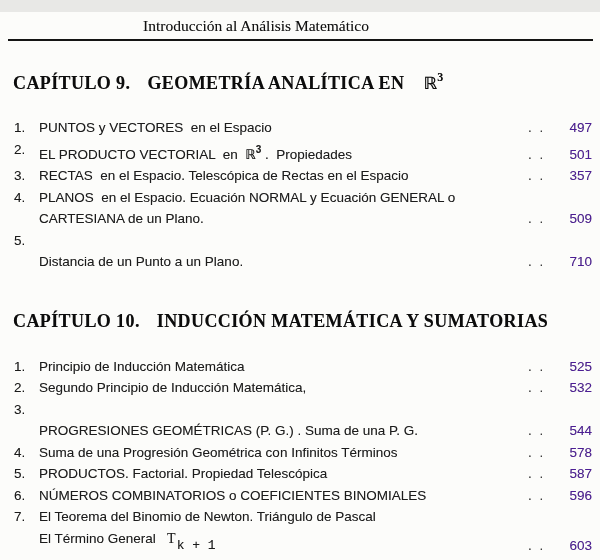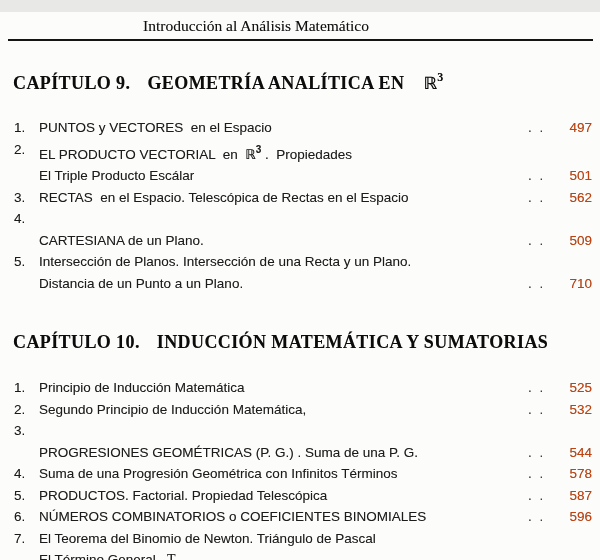--- a/index.html
+++ b/index.html
@@ -68,21 +68,21 @@
   }
   .num { color:#1a1a1a; }
   .txt { white-space:pre-wrap; }
   .pgcol {
     display:flex;
     justify-content:space-between;
     align-self:end;
     line-height:21.5px;
   }
   .dots { color:#3d3d3d; letter-spacing:2px; }
-  .pg { color:#c2410c; }
+  .pg { color:#4c1d95; }
   
   .tsym { font-family:"Liberation Serif", serif; font-size:14px; }
   .tsub {
     font-size:13px;
     vertical-align:-6px;
     margin-left:1px;
     font-family:Liberation Mono, monospace;
   }
 </style>
 </head>
@@ -103,48 +103,48 @@
       <span class="num">1.</span>
       <span class="txt">PUNTOS y VECTORES  en el Espacio</span>
       <span class="pgcol">
           <span class="dots">. .</span>
           <span class="pg">497</span>
         </span>
     </div>
 
     <div class="item">
       <span class="num">2.</span>
-      <span class="txt"><span>EL PRODUCTO VECTORIAL  en  </span><span class="rset"><span class="rr">ℝ</span><span class="rsup">3</span></span><span> .  Propiedades</span><br><span>El Triple Producto Escálar</span></span>
+      <span class="txt"><span>EL PRODUCTO VECTORIAL  en  </span><span class="rset"><span class="rr">ℝ</span><span class="rsup">3</span></span><span> .  Propiedades</span><br></span>
       <span class="pgcol">
           <span class="dots">. .</span>
           <span class="pg">501</span>
         </span>
     </div>
 
     <div class="item">
       <span class="num">3.</span>
       <span class="txt">RECTAS  en el Espacio. Telescópica de Rectas en el Espacio</span>
       <span class="pgcol">
           <span class="dots">. .</span>
-          <span class="pg">562</span>
+          <span class="pg">357</span>
         </span>
     </div>
 
     <div class="item">
       <span class="num">4.</span>
-      <span class="txt"><br><span>CARTESIANA de un Plano.</span></span>
+      <span class="txt"><span>PLANOS  en el Espacio. Ecuación NORMAL y Ecuación GENERAL o</span><br><span>CARTESIANA de un Plano.</span></span>
       <span class="pgcol">
           <span class="dots">. .</span>
           <span class="pg">509</span>
         </span>
     </div>
 
     <div class="item">
       <span class="num">5.</span>
-      <span class="txt"><span>Intersección de Planos. Intersección de una Recta y un Plano.</span><br><span>Distancia de un Punto a un Plano.</span></span>
+      <span class="txt"><br><span>Distancia de un Punto a un Plano.</span></span>
       <span class="pgcol">
           <span class="dots">. .</span>
           <span class="pg">710</span>
         </span>
     </div>
 
   </div>
 
   <div class="chapter second">
     <span>CAPÍTULO 10.</span><span class="ch-txt">INDUCCIÓN MATEMÁTICA Y SUMATORIAS</span>

